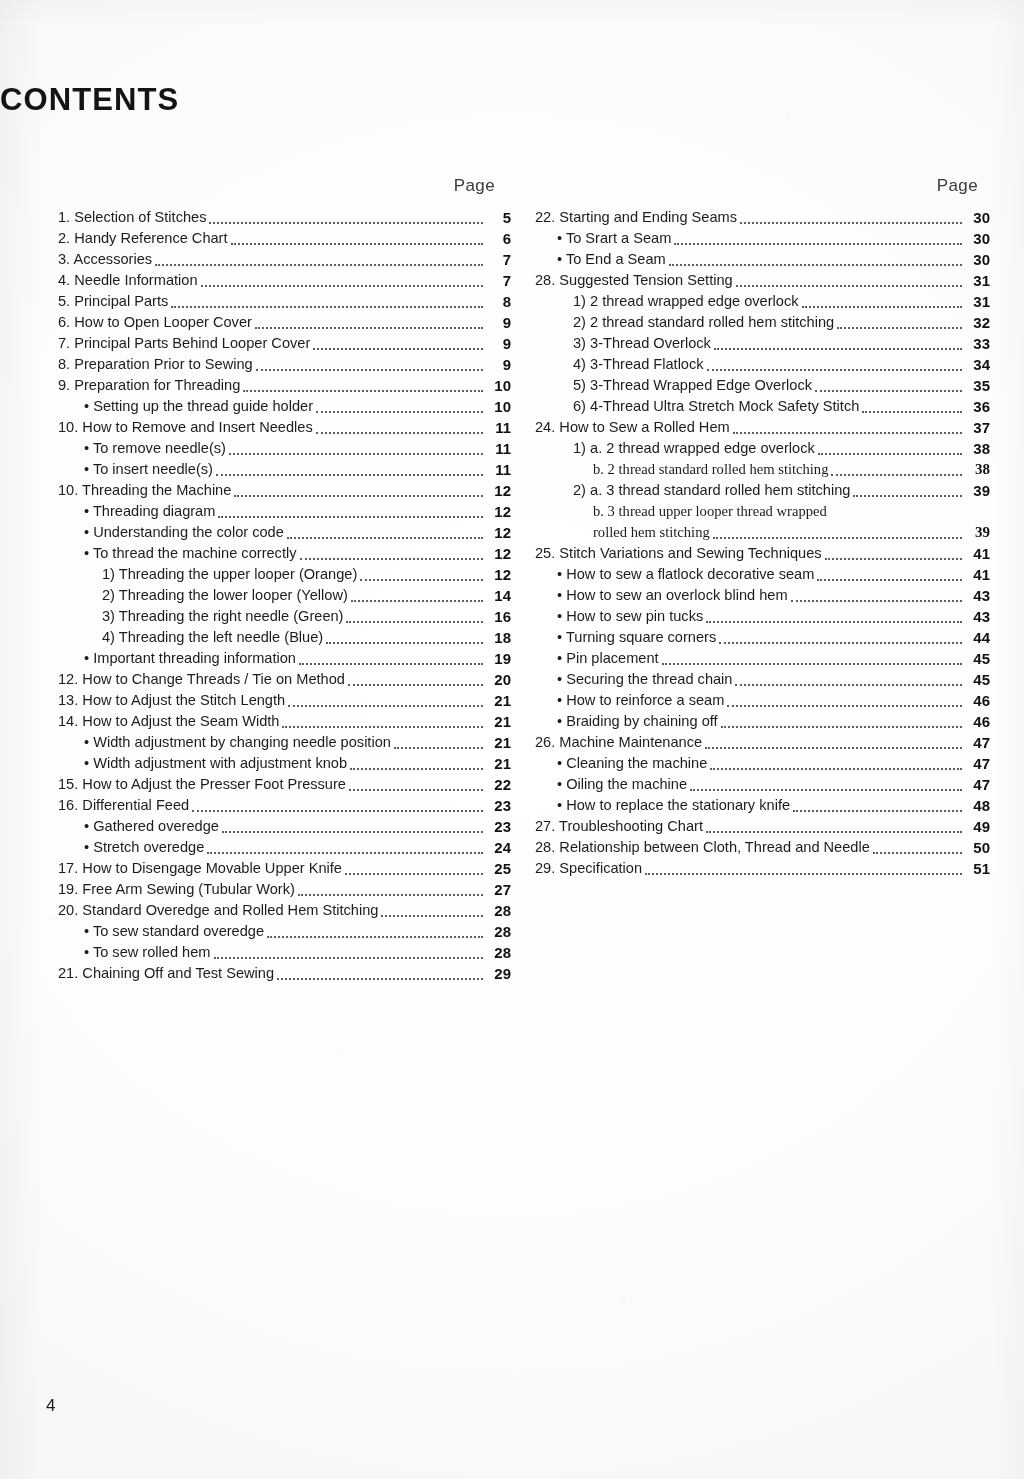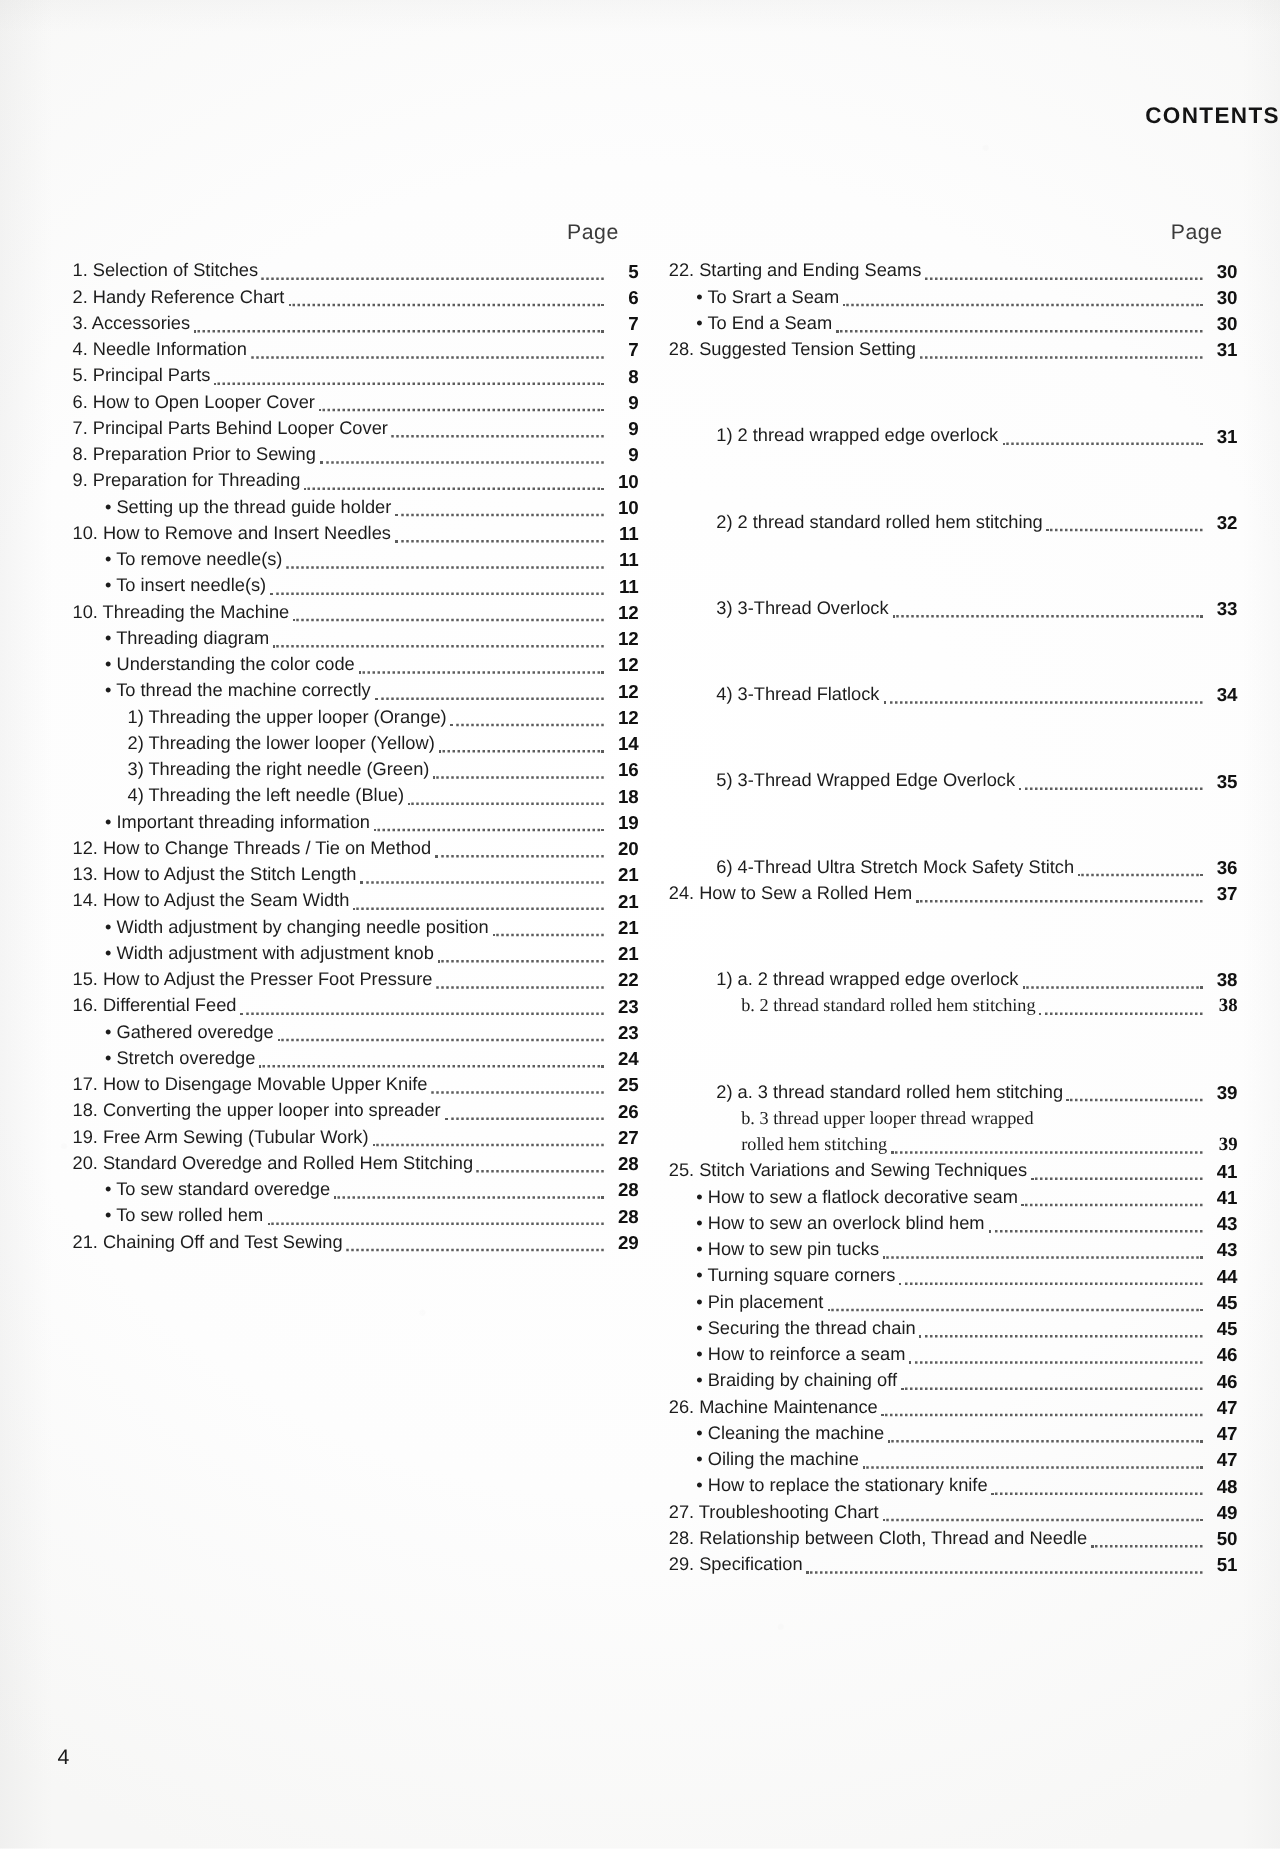--- a/index.html
+++ b/index.html
@@ -43,22 +43,22 @@
     background: linear-gradient(to right, rgba(200,200,200,.16) 0px, rgba(255,255,255,0) 42px),
                 linear-gradient(to left,  rgba(200,200,200,.10) 0px, rgba(255,255,255,0) 30px),
                 linear-gradient(to bottom, rgba(200,200,200,.10) 0px, rgba(255,255,255,0) 26px);
   }
 
   .title {
     position: absolute;
     top: 82px;
     left: 0;
     width: 1024px;
-    text-align: right;
-    font-size: 18px;
+    text-align: left;
+    font-size: 31px;
     font-weight: bold;
     letter-spacing: 1.1px;
     color: #141414;
   }
 
   .columns {
     position: absolute;
     top: 176px;
     left: 0;
     width: 1024px;
@@ -113,21 +113,21 @@
   .toc-row.noleader .leader { border-bottom: none; }
 
   
   .lvl-0 { padding-left: 0px; justify-content: flex-end; }
   .lvl-1 { padding-left: 26px; }
   .lvl-2 { padding-left: 44px; }
   .lvl-3 { padding-left: 62px; font-family: Liberation Serif, serif; }
 
   .col-right .lvl-0 { padding-left: 0px; }
   .col-right .lvl-1 { padding-left: 22px; }
-  .col-right .lvl-2 { padding-left: 38px; margin-top: 48px; }
+  .col-right .lvl-2 { padding-left: 38px; }
   .col-right .lvl-3 { padding-left: 58px; }
 
   .folio {
     position: absolute;
     left: 46px;
     top: 1396px;
     font-size: 17px;
     color: #1a1a1a;
   }
 </style>
@@ -299,25 +299,20 @@
           <span class="label">• Stretch overedge</span>
           <span class="leader"></span>
           <span class="pg">24</span>
         </div>
         <div class="toc-row lvl-0">
           <span class="label">17. How to Disengage Movable Upper Knife</span>
           <span class="leader"></span>
           <span class="pg">25</span>
         </div>
         <div class="toc-row lvl-0">
-          <span class="label">18. Converting the upper looper into spreader</span>
-          <span class="leader"></span>
-          <span class="pg">26</span>
-        </div>
-        <div class="toc-row lvl-0">
           <span class="label">19. Free Arm Sewing (Tubular Work)</span>
           <span class="leader"></span>
           <span class="pg">27</span>
         </div>
         <div class="toc-row lvl-0">
           <span class="label">20. Standard Overedge and Rolled Hem Stitching</span>
           <span class="leader"></span>
           <span class="pg">28</span>
         </div>
         <div class="toc-row lvl-1">

